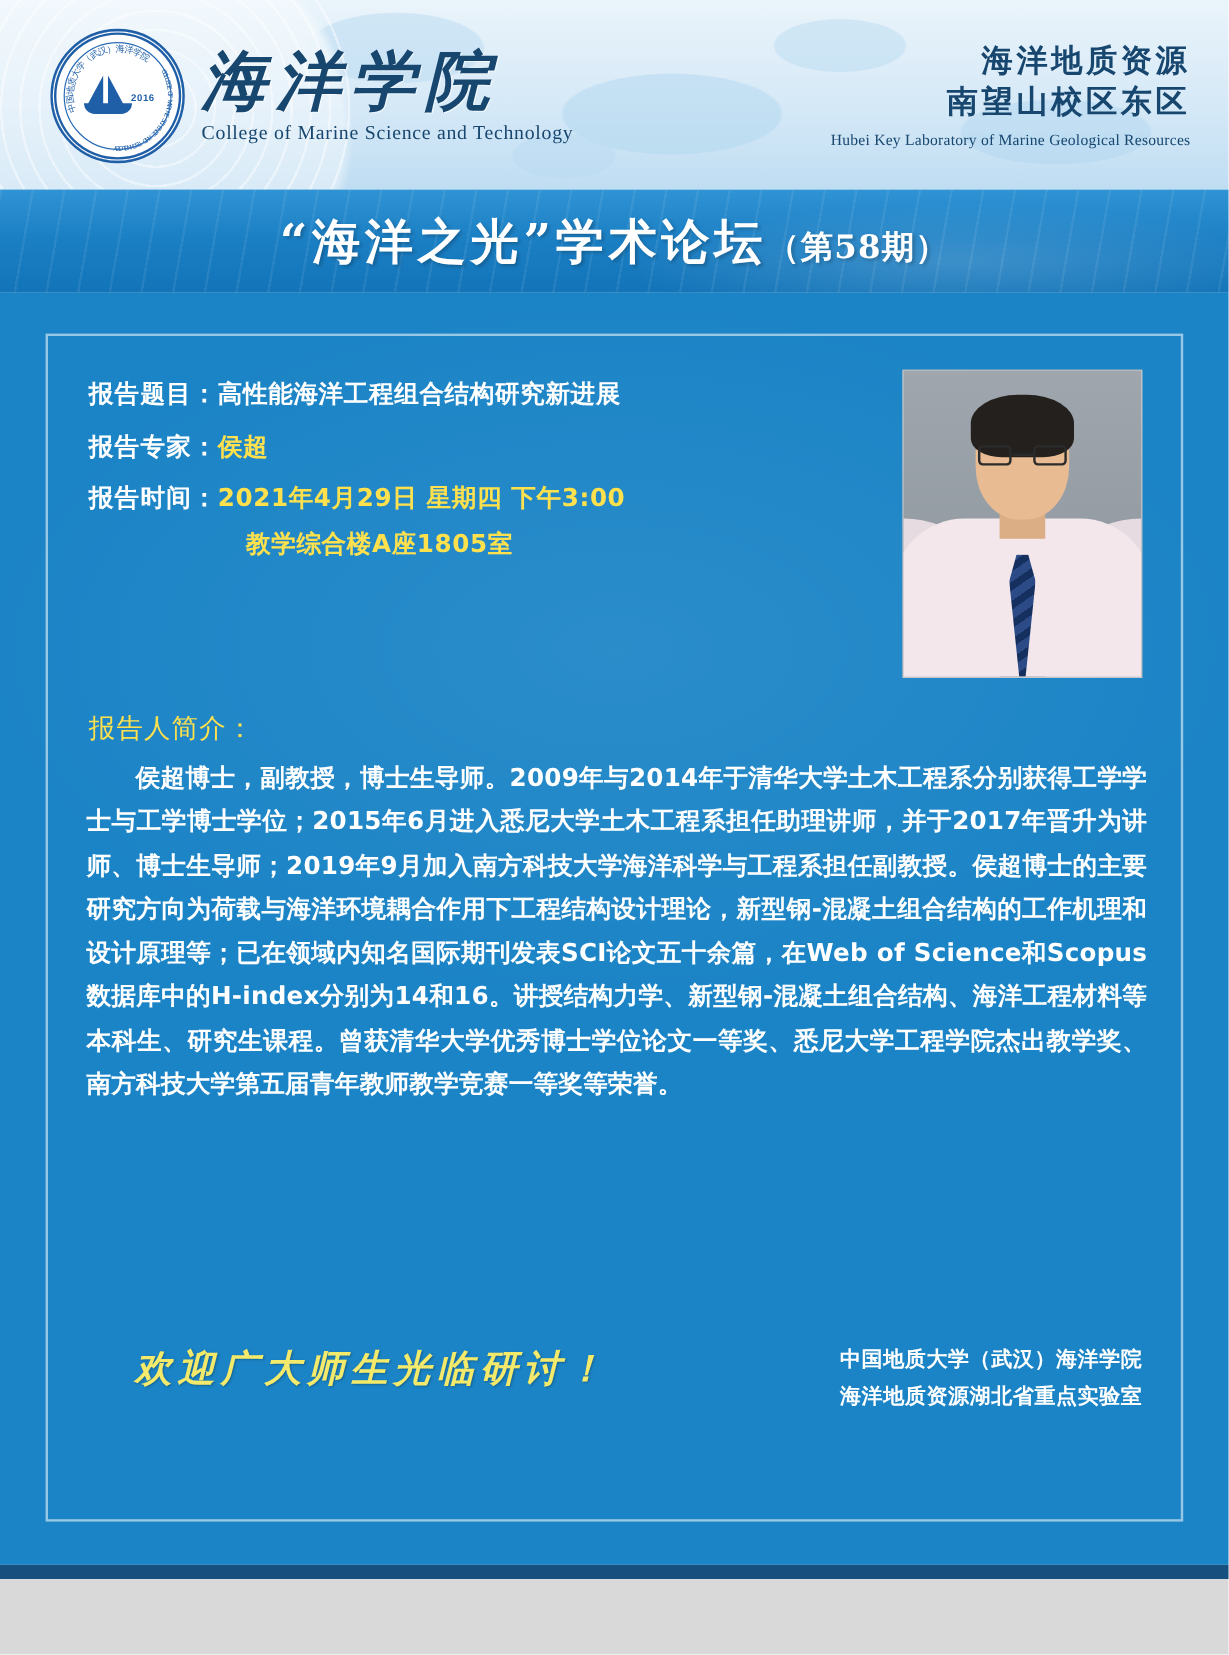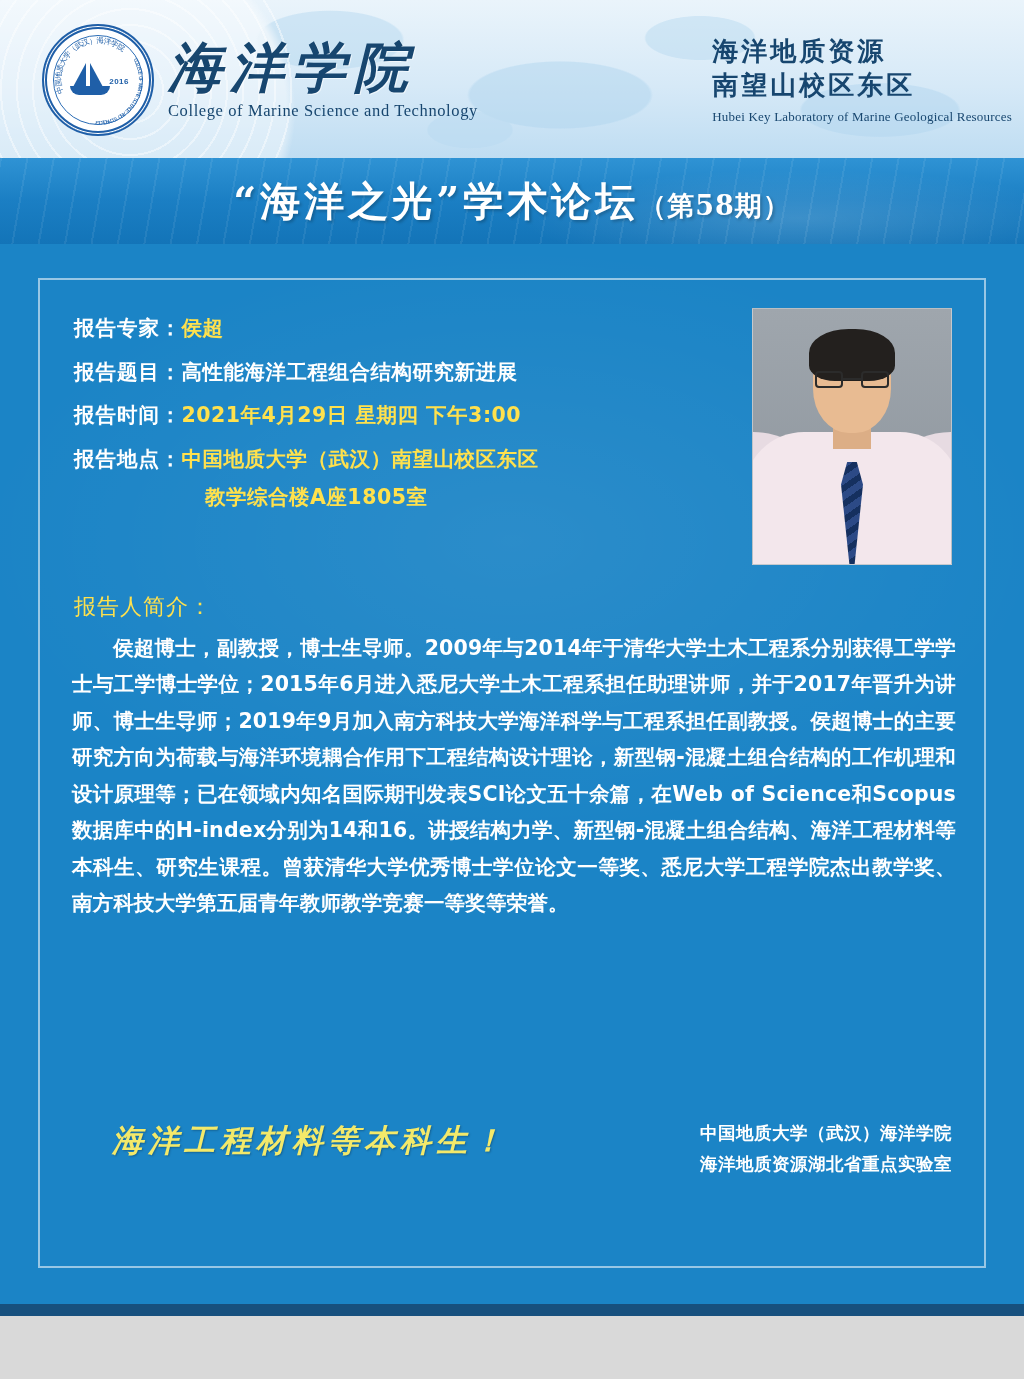--- a/index.html
+++ b/index.html
@@ -149,22 +149,22 @@
   .logo-en {
     font-family: "Liberation Serif", serif;
     font-size: 16.5px;
     color: #17466f;
     letter-spacing: .6px;
     margin-top: 6px;
   }
 
   .lab-block {
     position: absolute;
-    right: 12px; top: 34px;
-    text-align: left;
+    right: 32px; top: 34px;
+    text-align: right;
   }
   .lab-cn1, .lab-cn2 {
     font-family: "DejaVu Serif", serif;
     font-size: 26px;
     font-weight: bold;
     color: #17466f;
     letter-spacing: 3px;
     line-height: 1.32;
   }
   .lab-en {
@@ -505,34 +505,30 @@
       <span>“海洋之光”学术论坛</span><span class="title-issue">（第58期）</span>
     </div>
   </div>
 
   <div class="body-area">
     <div class="panel"></div>
   </div>
 
   <div class="info-block">
     <div class="info-row">
+      <span class="info-label">报告题目：</span>
+      <span class="info-value white">高性能海洋工程组合结构研究新进展</span>
+    </div>
+    <div class="info-row">
       <span class="info-label">报告专家：</span>
       <span class="info-value">侯超</span>
-    </div>
-    <div class="info-row">
-      <span class="info-label">报告题目：</span>
-      <span class="info-value white">高性能海洋工程组合结构研究新进展</span>
     </div>
     <div class="info-row">
       <span class="info-label">报告时间：</span>
       <span class="info-value">2021年4月29日 星期四 下午3:00</span>
-    </div>
-    <div class="info-row">
-      <span class="info-label">报告地点：</span>
-      <span class="info-value">中国地质大学（武汉）南望山校区东区</span>
     </div>
     <div class="info-row second-line">
       <span class="info-value">教学综合楼A座1805室</span>
     </div>
   </div>
 
   <div class="portrait">
     <div class="jacket-l"></div>
     <div class="jacket-r"></div>
     <div class="shirt"></div>
@@ -543,21 +539,21 @@
     <div class="glasses">
       <span class="lens l"></span>
       <span class="bridge"></span>
       <span class="lens r"></span>
     </div>
   </div>
 
   <div class="bio-title">报告人简介：</div>
   <div class="bio-text">侯超博士，副教授，博士生导师。2009年与2014年于清华大学土木工程系分别获得工学学士与工学博士学位；2015年6月进入悉尼大学土木工程系担任助理讲师，并于2017年晋升为讲师、博士生导师；2019年9月加入南方科技大学海洋科学与工程系担任副教授。侯超博士的主要研究方向为荷载与海洋环境耦合作用下工程结构设计理论，新型钢-混凝土组合结构的工作机理和设计原理等；已在领域内知名国际期刊发表SCI论文五十余篇，在Web of Science和Scopus数据库中的H-index分别为14和16。讲授结构力学、新型钢-混凝土组合结构、海洋工程材料等本科生、研究生课程。曾获清华大学优秀博士学位论文一等奖、悉尼大学工程学院杰出教学奖、南方科技大学第五届青年教师教学竞赛一等奖等荣誉。</div>
 
-  <div class="welcome">海洋工程材料等本科生！</div>
+  <div class="welcome">欢迎广大师生光临研讨！</div>
   <div class="signature">
     <div>中国地质大学（武汉）海洋学院</div>
     <div>海洋地质资源湖北省重点实验室</div>
   </div>
 
   <div class="footer-strip"></div>
   <div class="footer-gray"></div>
 </div>
 
 </body></html>

